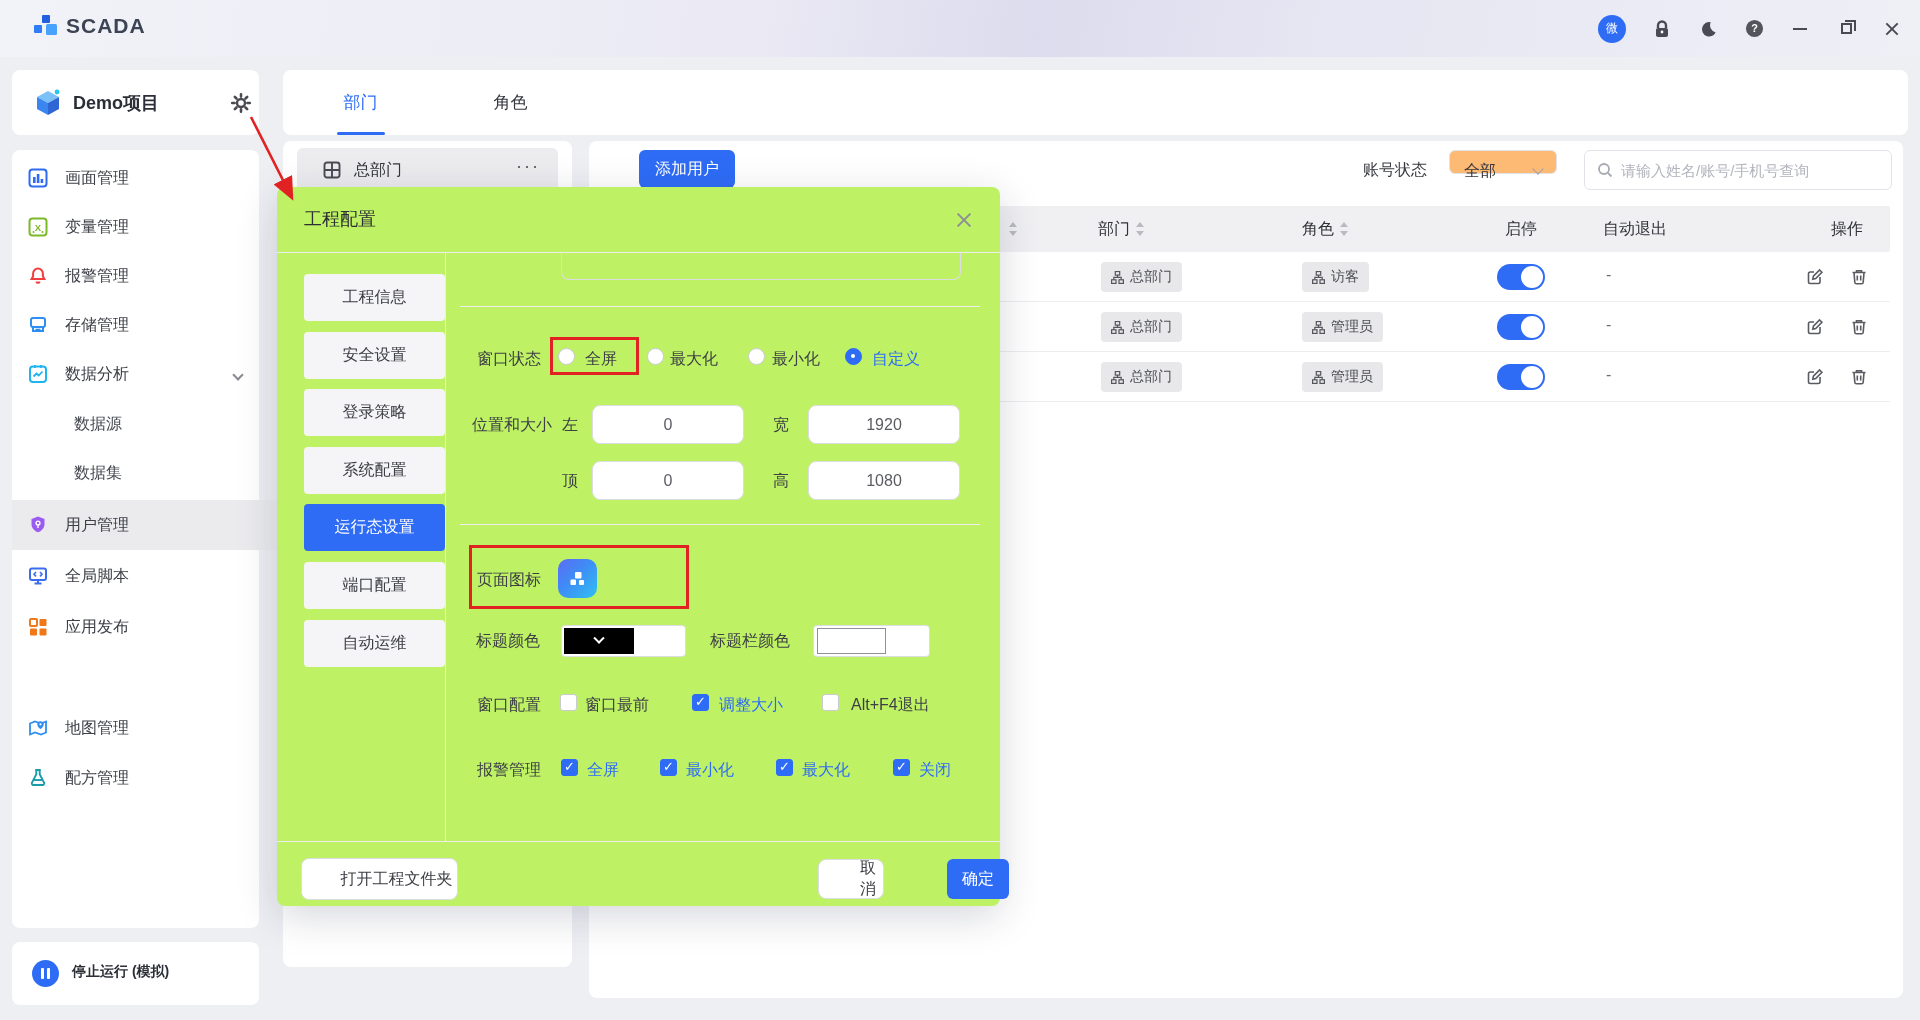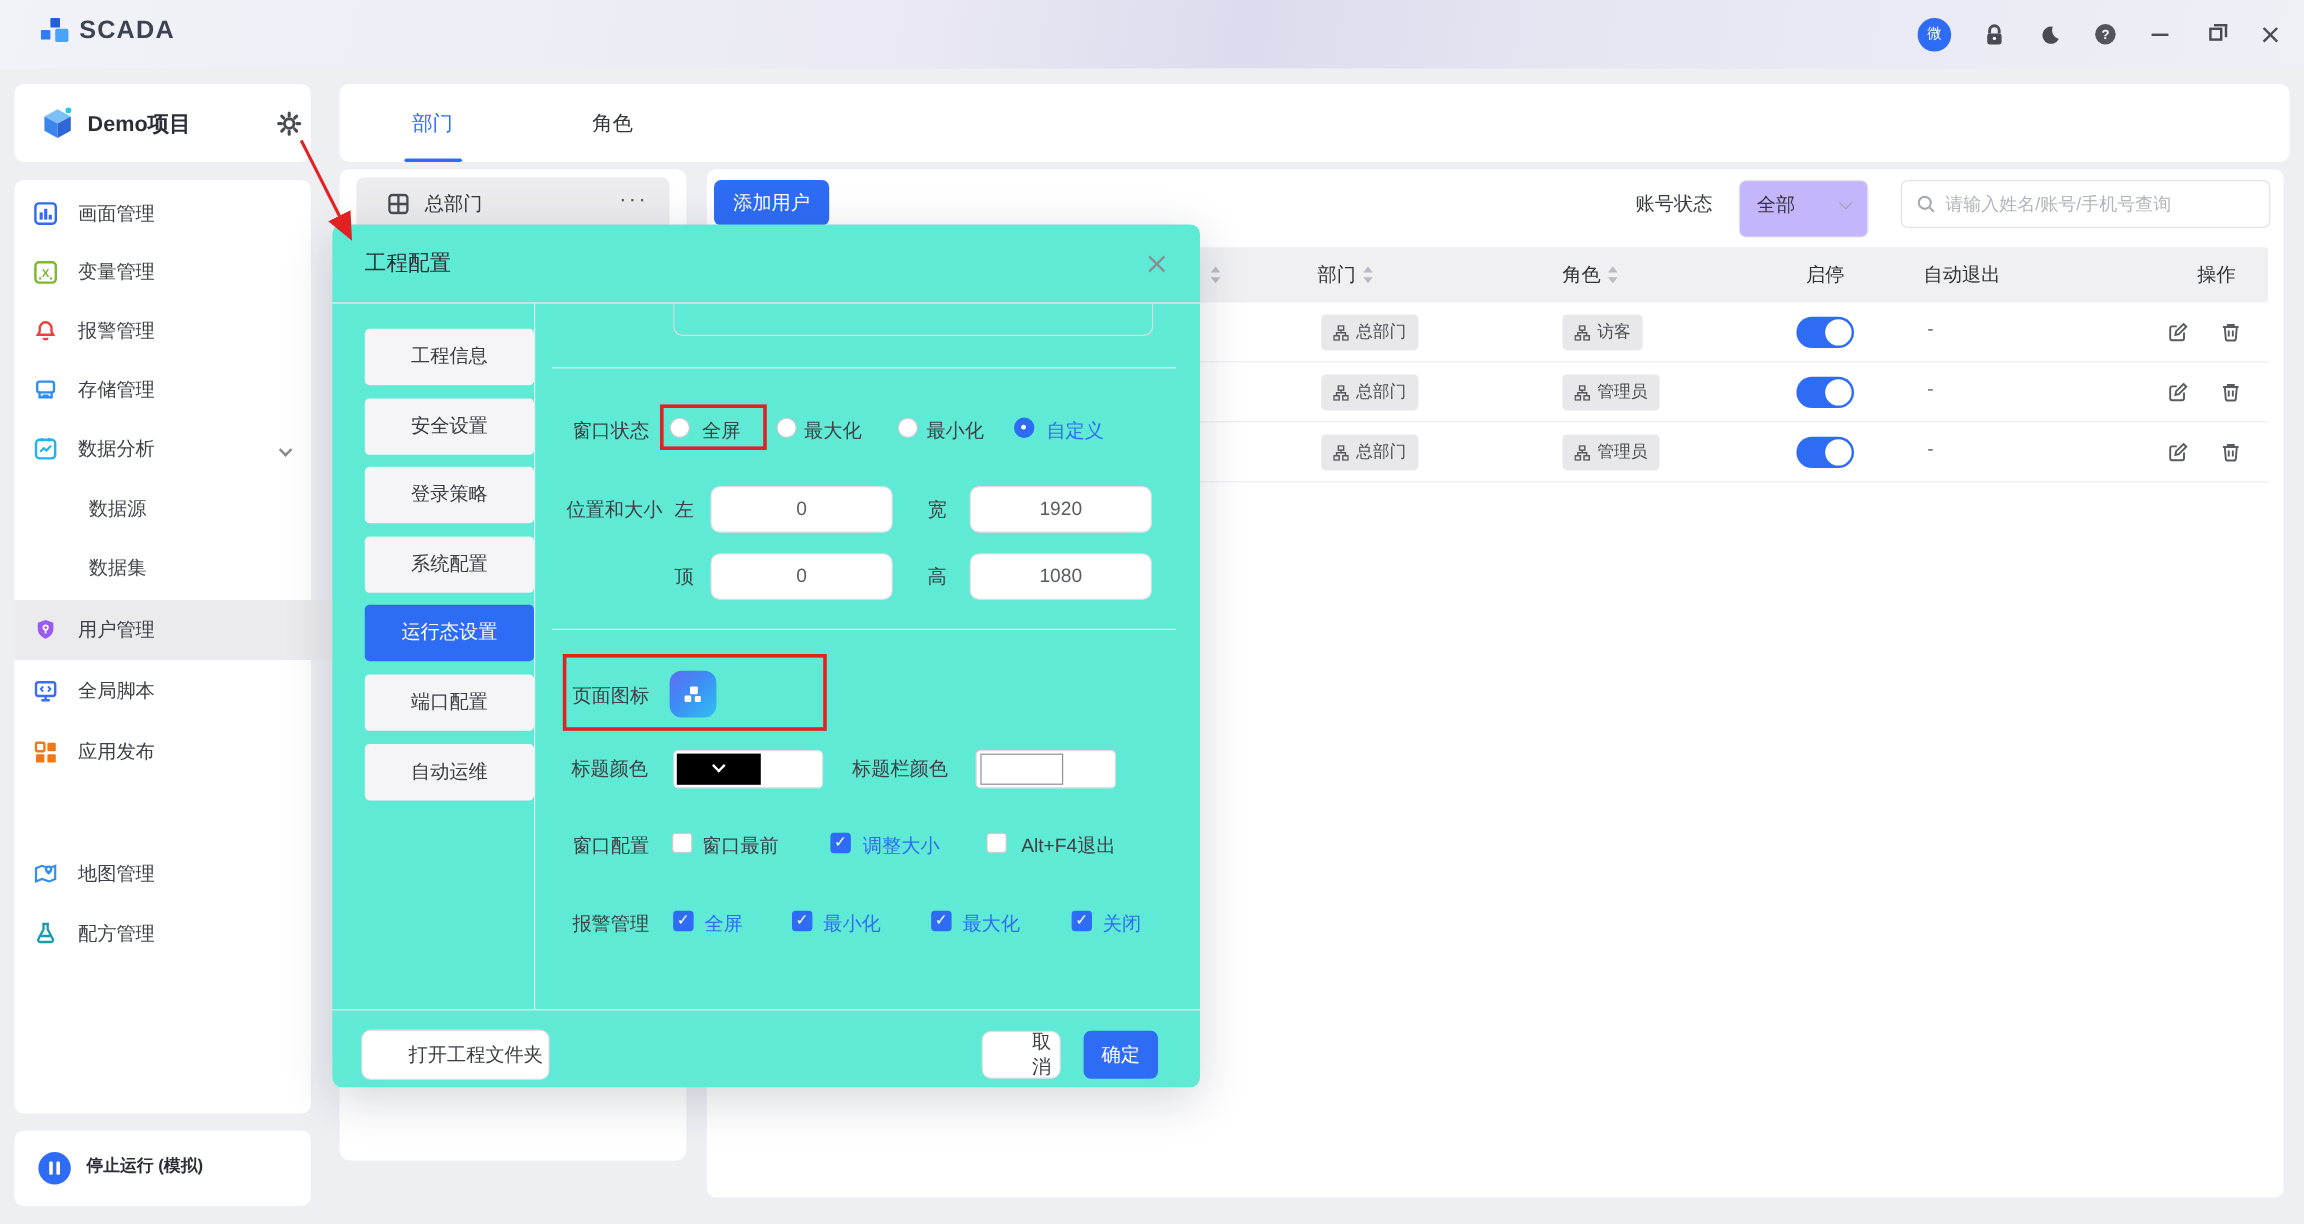--- a/index.html
+++ b/index.html
@@ -49,45 +49,45 @@
 
   
   .dept-panel { left:283px; top:141px; width:289px; height:826px; }
   .dept-row { position:absolute; left:14px; top:7px; width:261px; height:45px; background:#ececef; border-radius:6px; display:flex; align-items:center; }
   .dept-row .lb { position:absolute; left:57px; font-size:16px; color:#33353b; }
   .dept-more { position:absolute; right:18px; top:8px; font-size:18px; letter-spacing:2px; color:#55565c; }
 
   
   .user-panel { left:589px; top:141px; width:1314px; height:857px; }
   .btn-primary { background:#2e6cf6; color:#fff; border:none; border-radius:6px; font-size:16px;
-    display:flex; align-items:center; justify-content:center; cursor:pointer; font-family:inherit; }
+    display:flex; align-items:center; justify-content:center; cursor:pointer; font-family:inherit;margin-left:44px; }
   .add-user { position:absolute; left:6px; top:9px; width:96px; height:38px; }
   .acct-label { position:absolute; left:774px; top:19px; font-size:16px; color:#3a3c42; }
-  .select { position:absolute; left:860px; top:9px; width:108px; height:48px; background:#c4b5fd; border:1px solid #e2e3e8; border-radius:6px; }
+  .select { position:absolute; left:860px; top:9px; width:108px; height:24px; background:#fdba74; border:1px solid #e2e3e8; border-radius:6px; }
   .select .val { position:absolute; left:14px; top:10px; font-size:16px; color:#33353b; }
   .select .chev { position:absolute; right:14px; top:14px; width:8px; height:8px; border-right:1.6px solid #a0a1a8; border-bottom:1.6px solid #a0a1a8; transform:rotate(45deg); }
   .search { position:absolute; left:995px; top:9px; width:308px; height:40px; background:#fff; border:1px solid #e2e3e8; border-radius:6px; display:flex; align-items:center; }
   .search input { border:none; outline:none; flex:1; margin-left:8px; font-size:15px; color:#33353b; font-family:inherit; background:transparent; }
   .search input::placeholder { color:#b3b5bd; }
   .search .mag { margin-left:12px; }
 
   .thead { position:absolute; left:20px; top:65px; width:1281px; height:46px; background:#f0f0f3; border-radius:2px; }
   .th { position:absolute; top:0; height:46px; display:flex; align-items:center; gap:6px; font-size:16px; color:#303238; }
   .sort { display:inline-block; position:relative; width:8px; height:14px; }
   .sort:before { content:""; position:absolute; left:0; top:0; border-left:4px solid transparent; border-right:4px solid transparent; border-bottom:5px solid #b9bac2; }
   .sort:after { content:""; position:absolute; left:0; bottom:0; border-left:4px solid transparent; border-right:4px solid transparent; border-top:5px solid #b9bac2; }
   .trow { position:absolute; left:20px; width:1281px; height:50px; border-bottom:1px solid #ededf0; }
   .tag { position:absolute; top:10px; height:30px; background:#e8e8eb; border-radius:4px; display:flex; align-items:center; gap:6px; padding:0 10px; font-size:14px; color:#4b4d53; }
   .tgl { position:absolute; top:12px; width:48px; height:26px; border-radius:13px; background:#2e6cf6; cursor:pointer; }
   .tgl:after { content:""; position:absolute; right:2px; top:2px; width:22px; height:22px; border-radius:50%; background:#fff; }
   .dash { position:absolute; top:14px; font-size:16px; color:#6b6d73; }
   .op-ic { position:absolute; top:15px; width:20px; height:20px; cursor:pointer; }
 
   
-  .modal { position:absolute; left:277px; top:187px; width:723px; height:719px; background:#5eead4; border-radius:8px;
+  .modal { position:absolute; left:277px; top:187px; width:723px; height:719px; background:#bef264; border-radius:8px;
     box-shadow:0 10px 40px rgba(30,35,60,.18); z-index:40; }
   .modal-head { position:absolute; left:0; top:0; width:723px; height:66px; border-bottom:1px solid #ededf0; }
   .modal-title { position:absolute; left:27px; top:20px; font-size:18px; color:#2c2e34; }
   .modal-close { position:absolute; left:678px; top:24px; width:18px; height:18px; cursor:pointer; }
   .modal-close:before,.modal-close:after { content:""; position:absolute; left:8px; top:0; width:2px; height:18px; background:#8b8d94; }
   .modal-close:before { transform:rotate(45deg);} .modal-close:after { transform:rotate(-45deg);}
   .mtab { position:absolute; left:27px; width:141px; height:47px; background:#f5f5f7; border-radius:4px;
     display:flex; align-items:center; justify-content:center; font-size:16px; color:#3b3d43; cursor:pointer; }
   .mtab.active { background:#2e6cf6; color:#fff; }
   .vdiv { position:absolute; left:168px; top:66px; width:1px; height:588px; background:#ededf0; }

